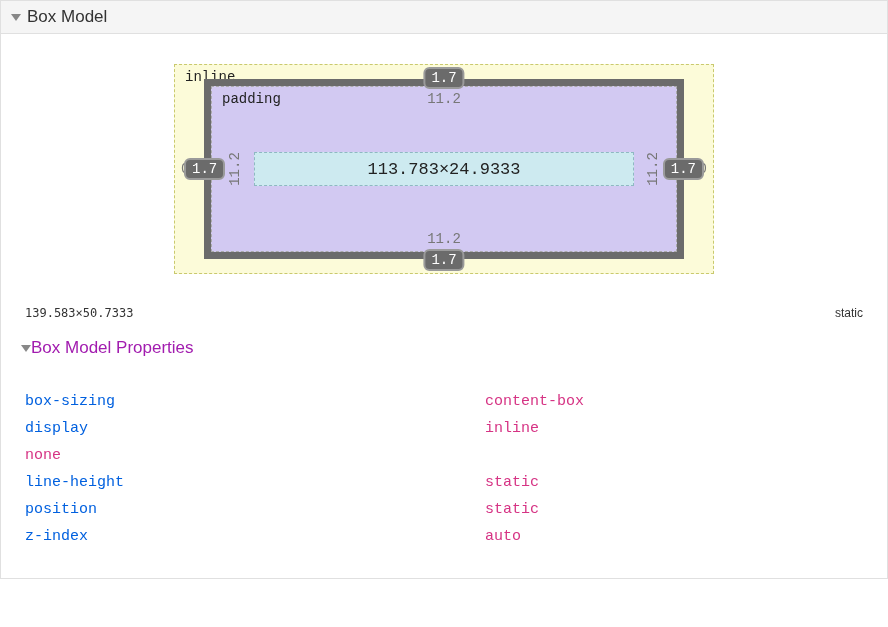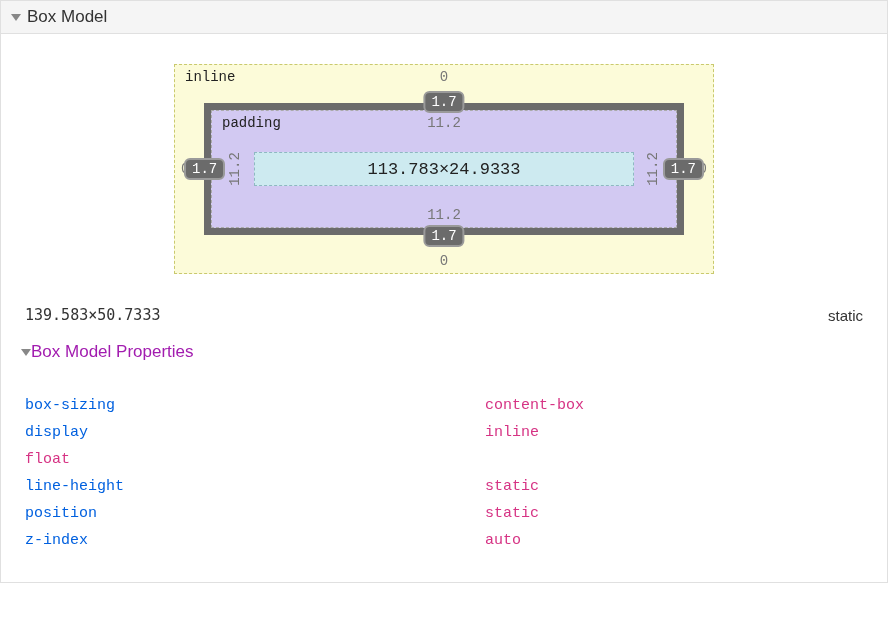--- a/index.html
+++ b/index.html
@@ -80,21 +80,21 @@
   .bm-val.vright { right: 6px; top: 50%; transform: translate(0,-50%) rotate(-90deg); transform-origin: center; }
 
   .bm-margin {
     width: 540px;
     height: 210px;
     background: #fcfbd9;
     border: 1px dashed #c9c96e;
   }
   .bm-border-outer {
     width: 480px;
-    height: 132px;
+    height: 180px;
     background: #6b6b6b;
     padding: 7px;
     position: relative;
     display: flex;
     align-items: center;
     justify-content: center;
   }
   .bm-border-label {
     position: absolute;
     top: 6px;
@@ -137,21 +137,21 @@
   .border-badge.top { top: -12px; left: 50%; transform: translateX(-50%); }
   .border-badge.bottom { bottom: -12px; left: 50%; transform: translateX(-50%); }
   .border-badge.left { left: -20px; top: 50%; transform: translateY(-50%); }
   .border-badge.right { right: -20px; top: 50%; transform: translateY(-50%); }
 
   .dims-row {
     display: flex;
     justify-content: space-between;
     align-items: center;
     padding: 18px 4px 12px 4px;
-    font-size: 15px;
+    font-size: 12px;
   }
   .dims-row .dims { color: #333; font-family: "Consolas","Menlo",monospace; }
   .dims-row .posmode { color: #333; }
 
   .props {
     padding: 0 4px 8px 4px;
     margin-top: 20px;
   }
   .prop-row {
     display: flex;
@@ -222,21 +222,21 @@
     <div class="props">
       <div class="prop-row">
         <span class="prop-name">box-sizing</span>
         <span class="prop-value">content-box</span>
       </div>
       <div class="prop-row">
         <span class="prop-name">display</span>
         <span class="prop-value">inline</span>
       </div>
       <div class="prop-row">
-        <span class="prop-value">float</span>
+        <span class="prop-value">none</span>
       </div>
       <div class="prop-row">
         <span class="prop-name">line-height</span>
         <span class="prop-value">static</span>
       </div>
       <div class="prop-row">
         <span class="prop-name">position</span>
         <span class="prop-value">static</span>
       </div>
       <div class="prop-row">

